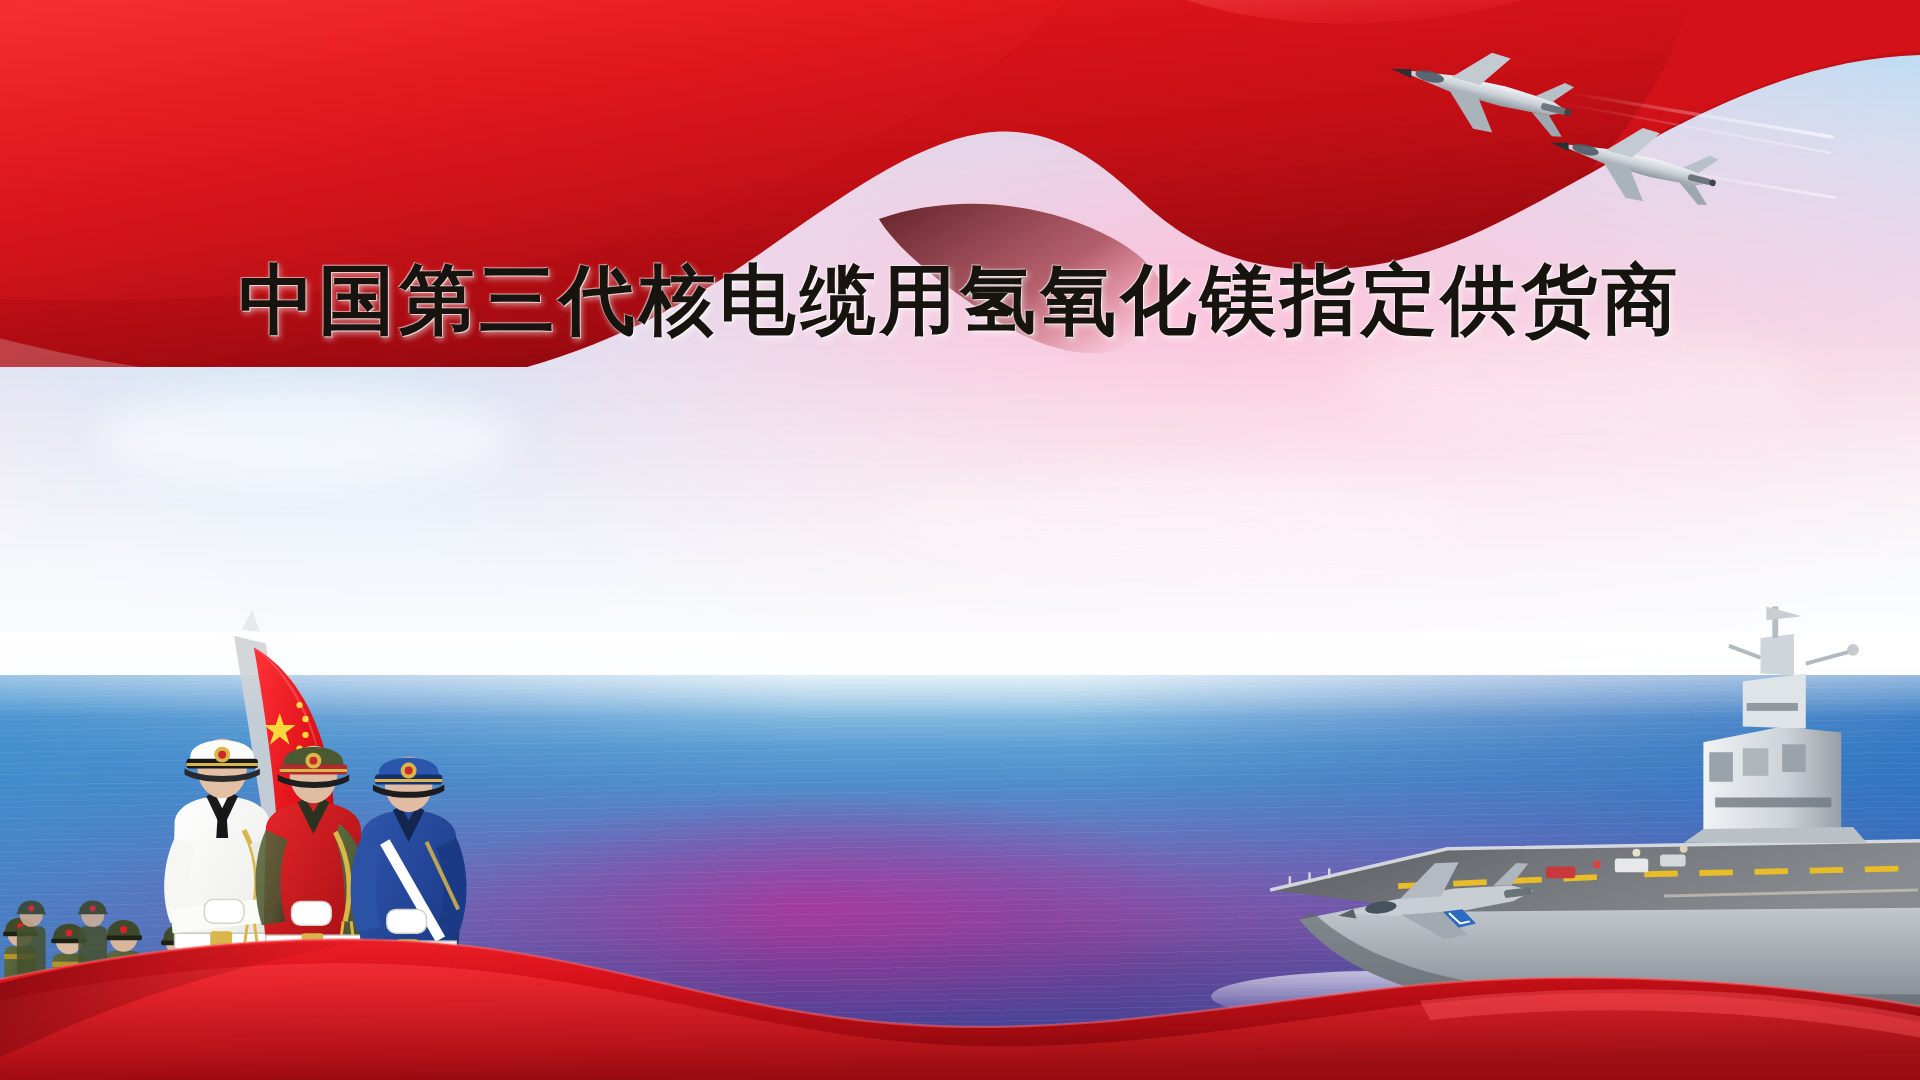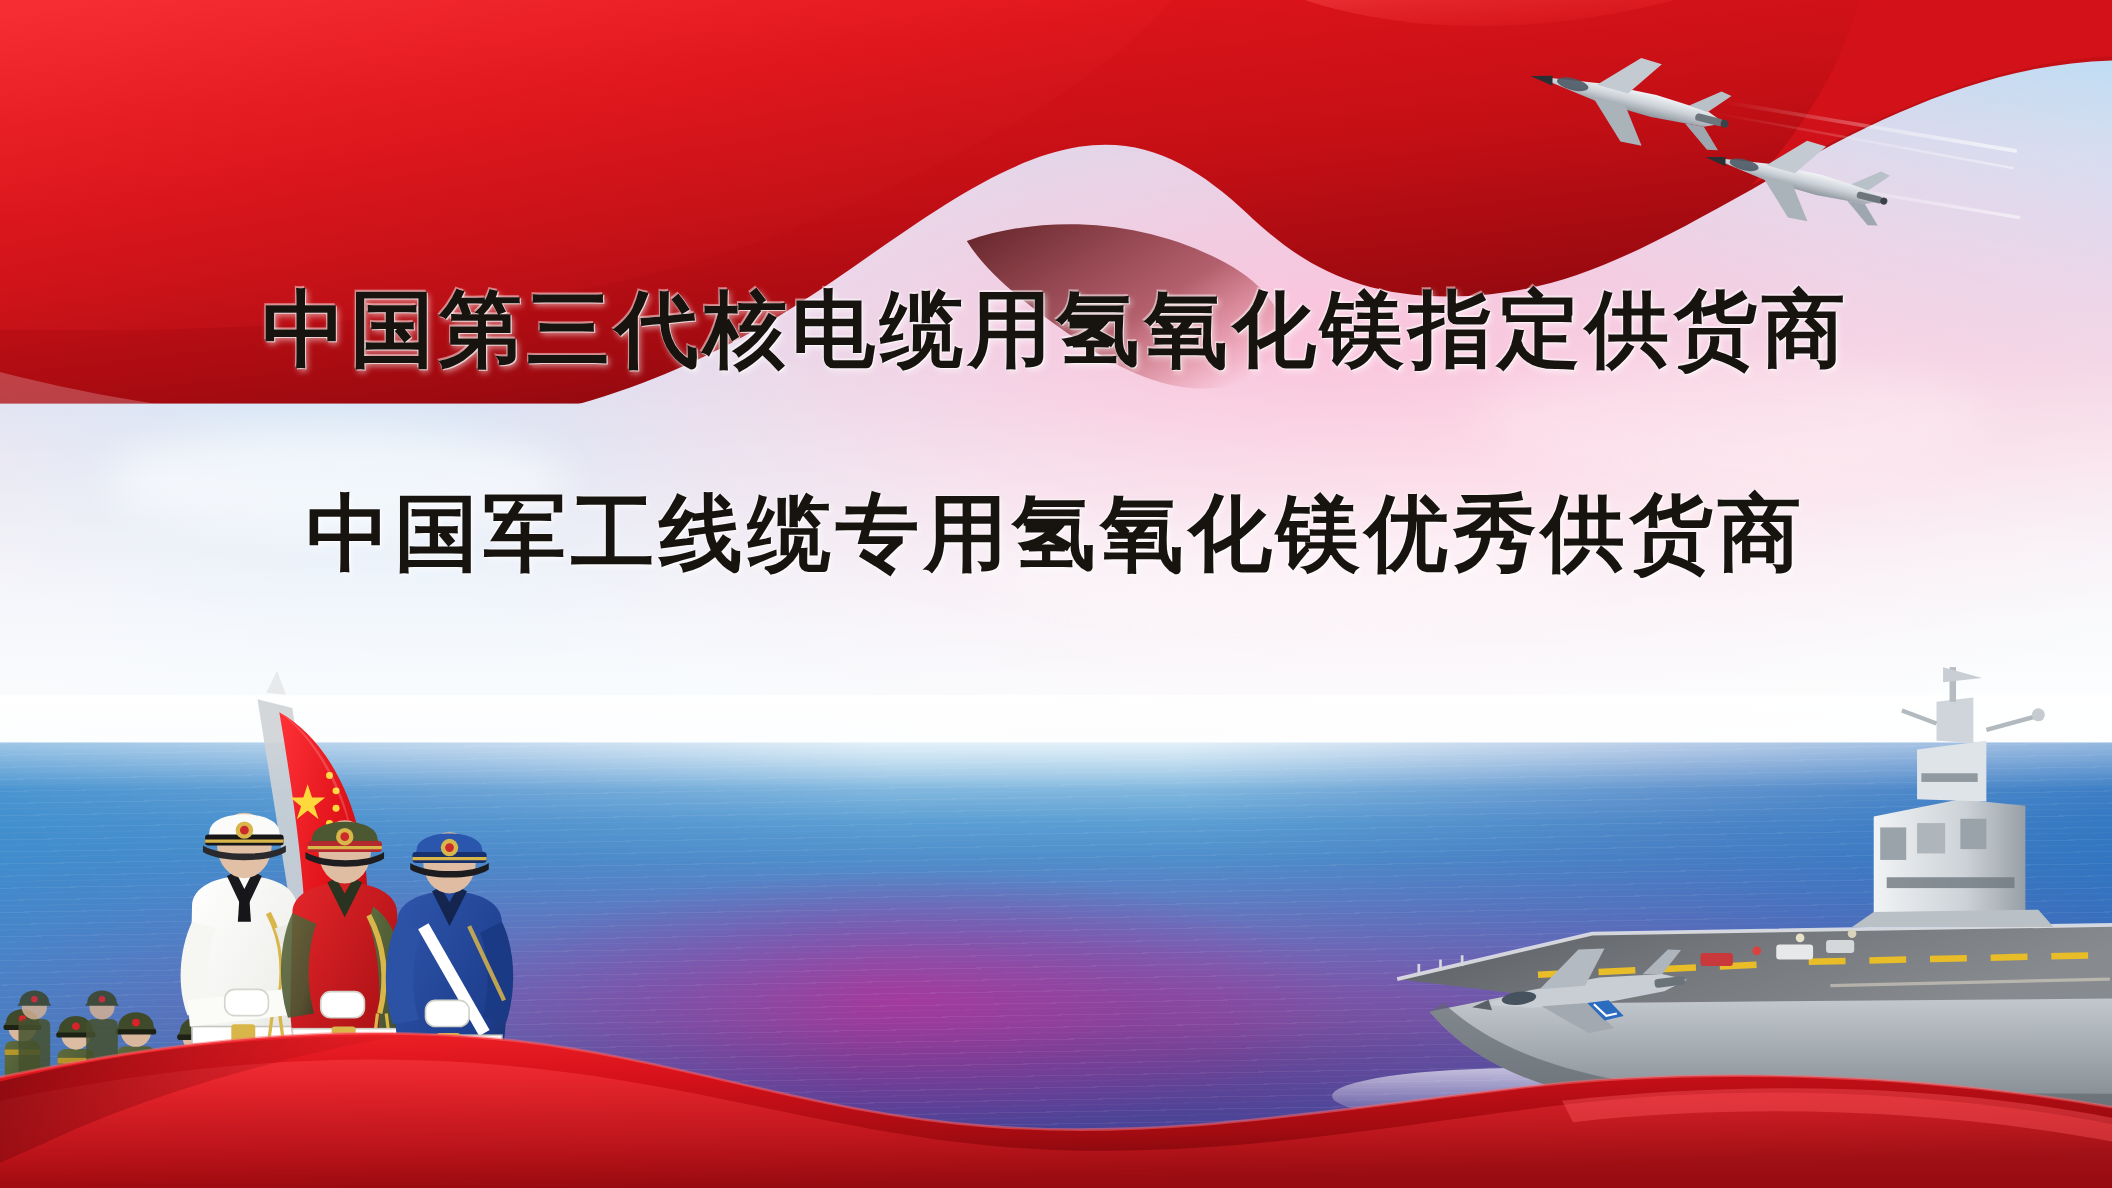--- a/index.html
+++ b/index.html
@@ -623,16 +623,15 @@
 
       <path d="M1420,118 C1600,98 1770,104 1920,134 L1920,156 C1760,126 1590,120 1430,138 Z" fill="#ff5a60" opacity="0.4"></path>
 
       <path d="M0,96 C180,56 330,46 470,62 C620,80 740,130 900,142
                C1060,154 1200,128 1380,106 C1540,86 1740,92 1920,124" stroke="#ff6a6e" stroke-width="2.5" fill="none" opacity="0.5"></path>
     </svg>
   </div>
 
   <div class="titles">
     <div class="title-line title-line-1">中国第三代核电缆用氢氧化镁指定供货商</div>
-    <div class="title-line title-line-2">中国军工线缆专用氢氧化镁优秀供货商</div>
   </div>
 
 </div>
 
 </body></html>

